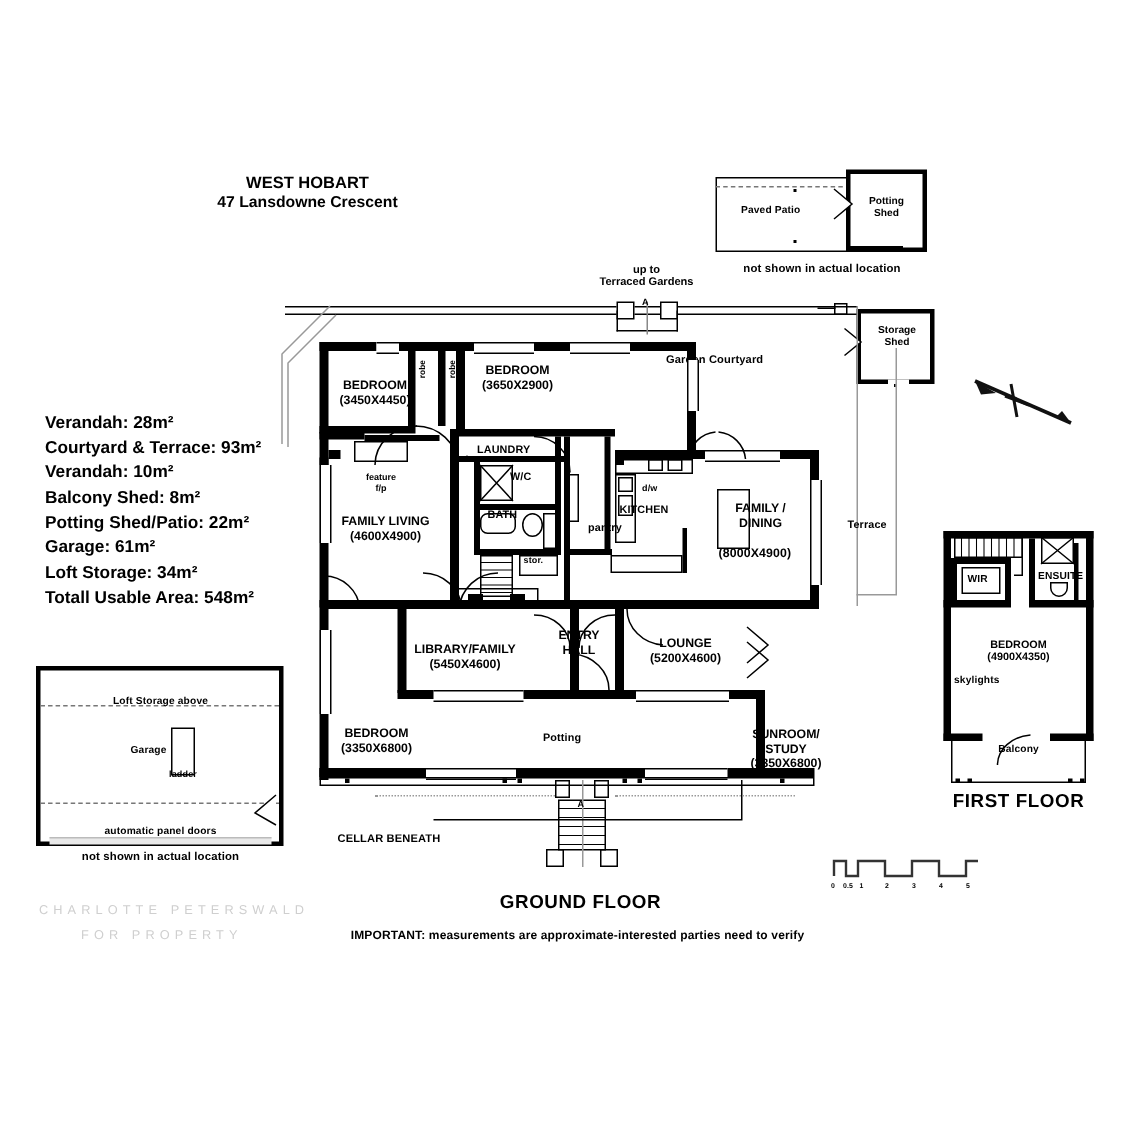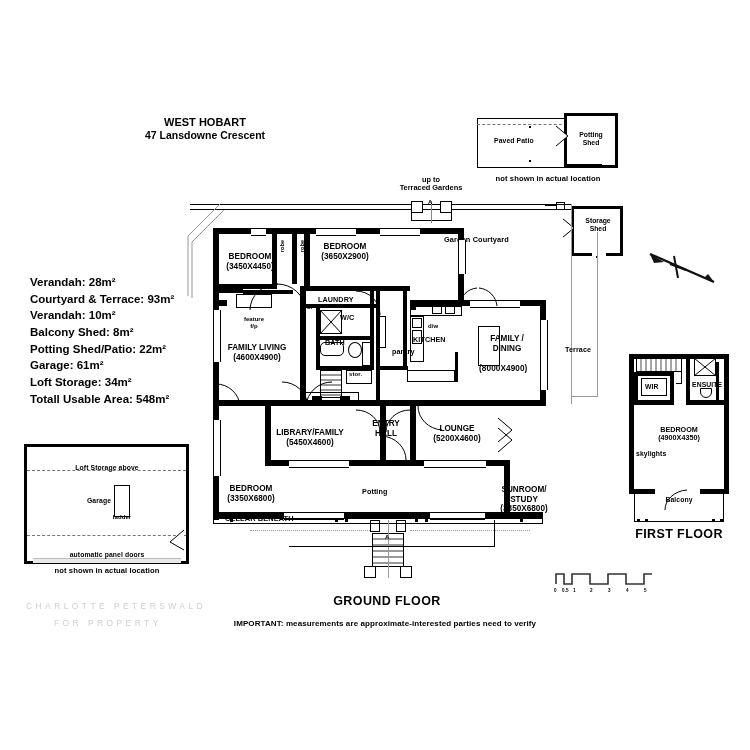--- a/index.html
+++ b/index.html
@@ -324,21 +324,21 @@
       <div class="thin" style="left:364px;top:566px;width:12px;height:12px;"></div>
       <div class="thin" style="left:400px;top:566px;width:12px;height:12px;"></div>
       <div class="w" style="left:388px;top:520px;width:1px;height:58px;background:#999;"></div>
       <div class="t tiny" style="left:385px;top:534px;">A</div>
     </div>
 
     <div class="w" style="left:289px;top:546px;width:205px;height:1px;"></div>
     <div class="w" style="left:494px;top:520px;width:1px;height:27px;"></div>
     <div class="dashb" style="left:250px;top:530px;width:120px;"></div>
     <div class="dashb" style="left:410px;top:530px;width:120px;"></div>
-    <div class="t" style="left:225px;top:514px;font-size:7.4px;">CELLAR  BENEATH</div>
+    <div class="t" style="left:225px;top:554px;font-size:7.4px;">CELLAR  BENEATH</div>
   </div>
 
   <div class="abs">
     <div class="box3" style="left:24px;top:444px;width:165px;height:120px;"></div>
     <div class="dash" style="left:27px;top:470px;width:159px;"></div>
     <div class="dash" style="left:27px;top:535px;width:159px;"></div>
     <div class="thinb" style="left:33px;top:558px;width:148px;height:4px;background:#e9e9e9;border-top:1px solid #bbb;"></div>
     <div class="t tiny7 c" style="left:107px;top:464px;">Loft Storage above</div>
     <div class="t tiny7 c" style="left:99px;top:497px;">Garage</div>
     <div class="thin" style="left:114px;top:485px;width:16px;height:32px;"></div>

